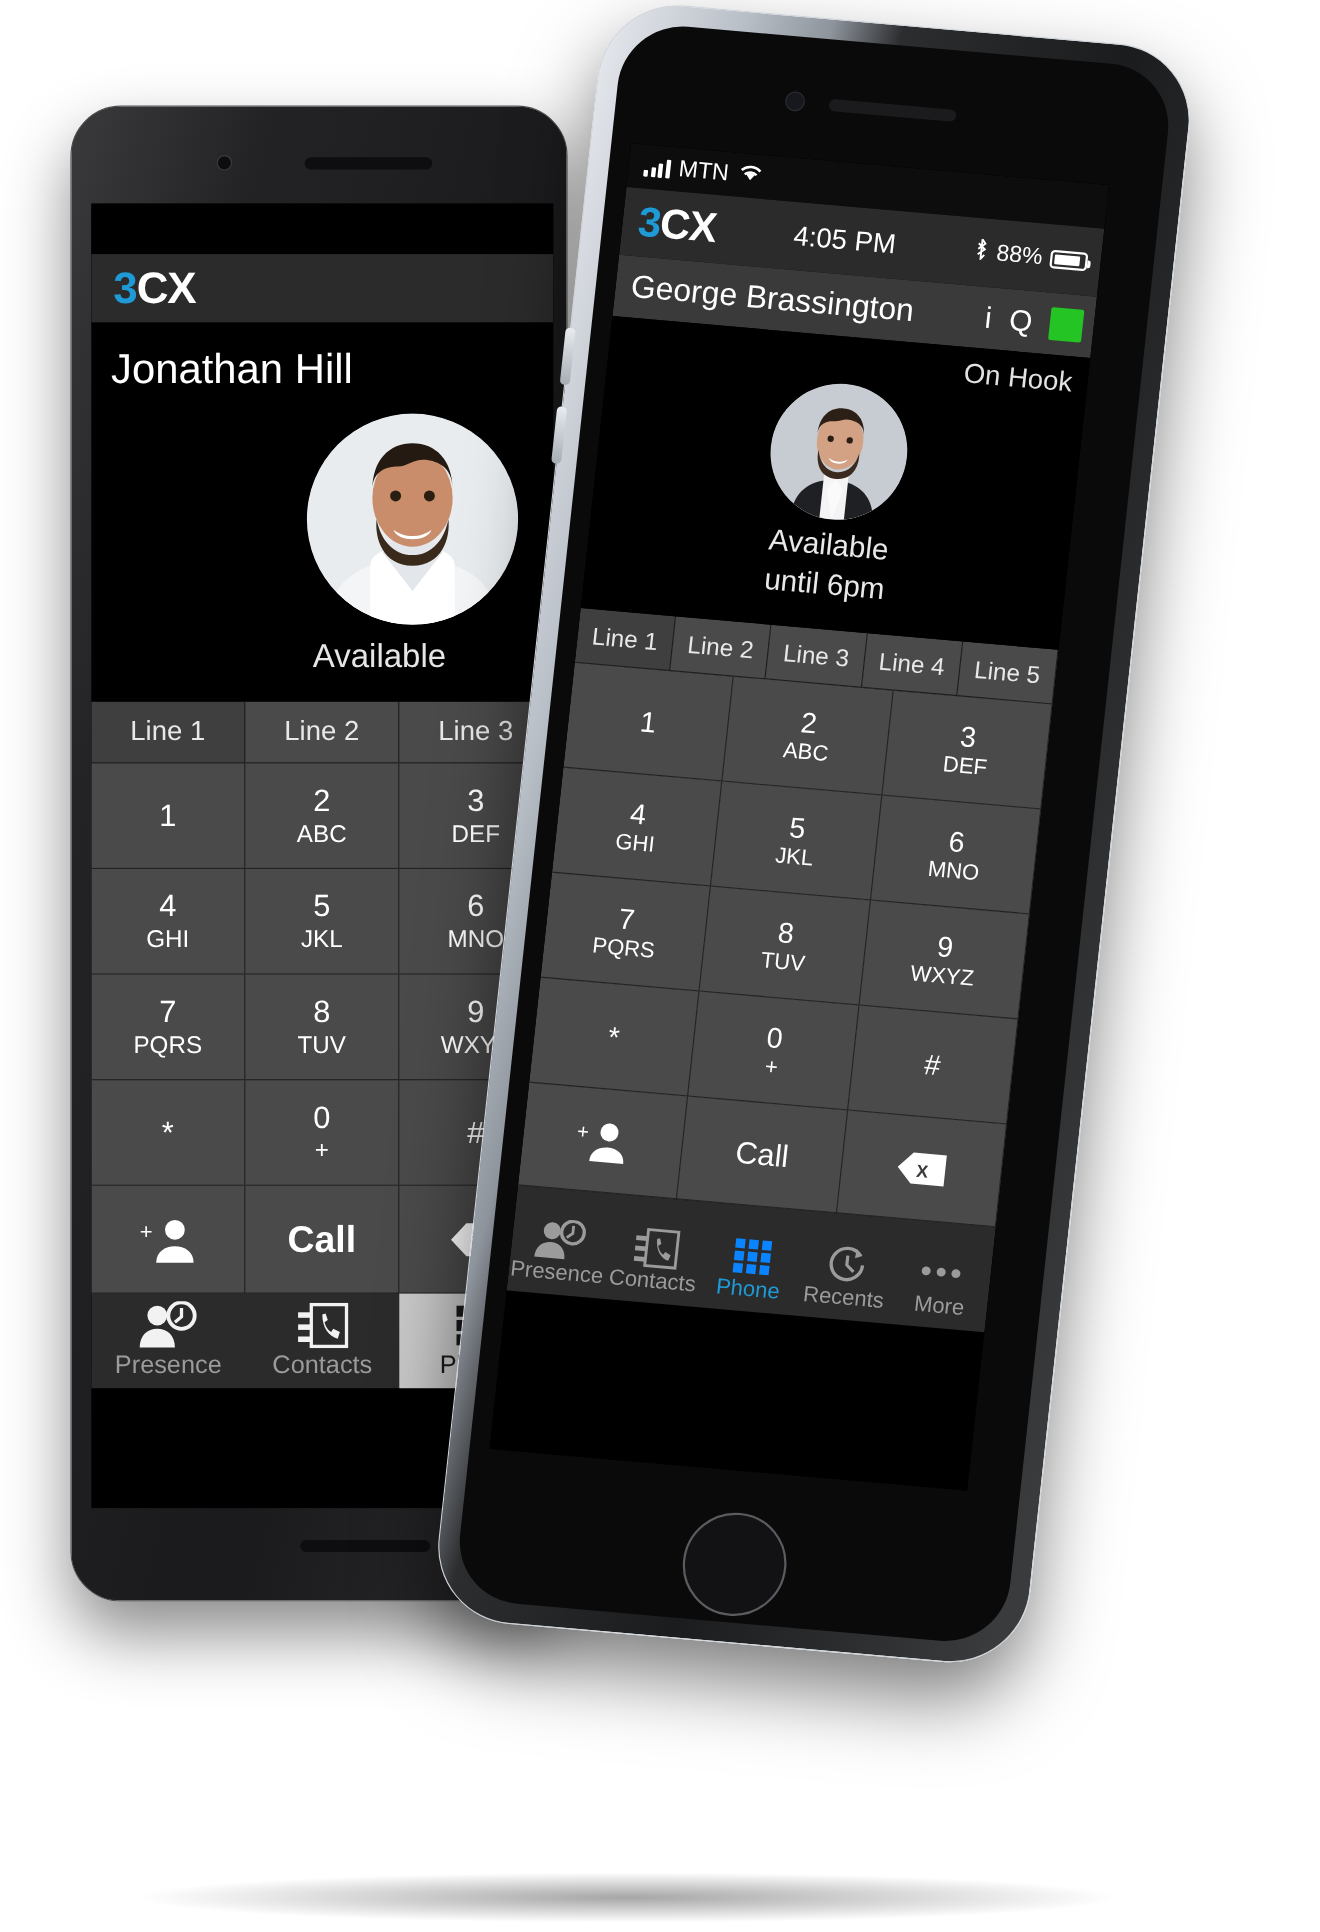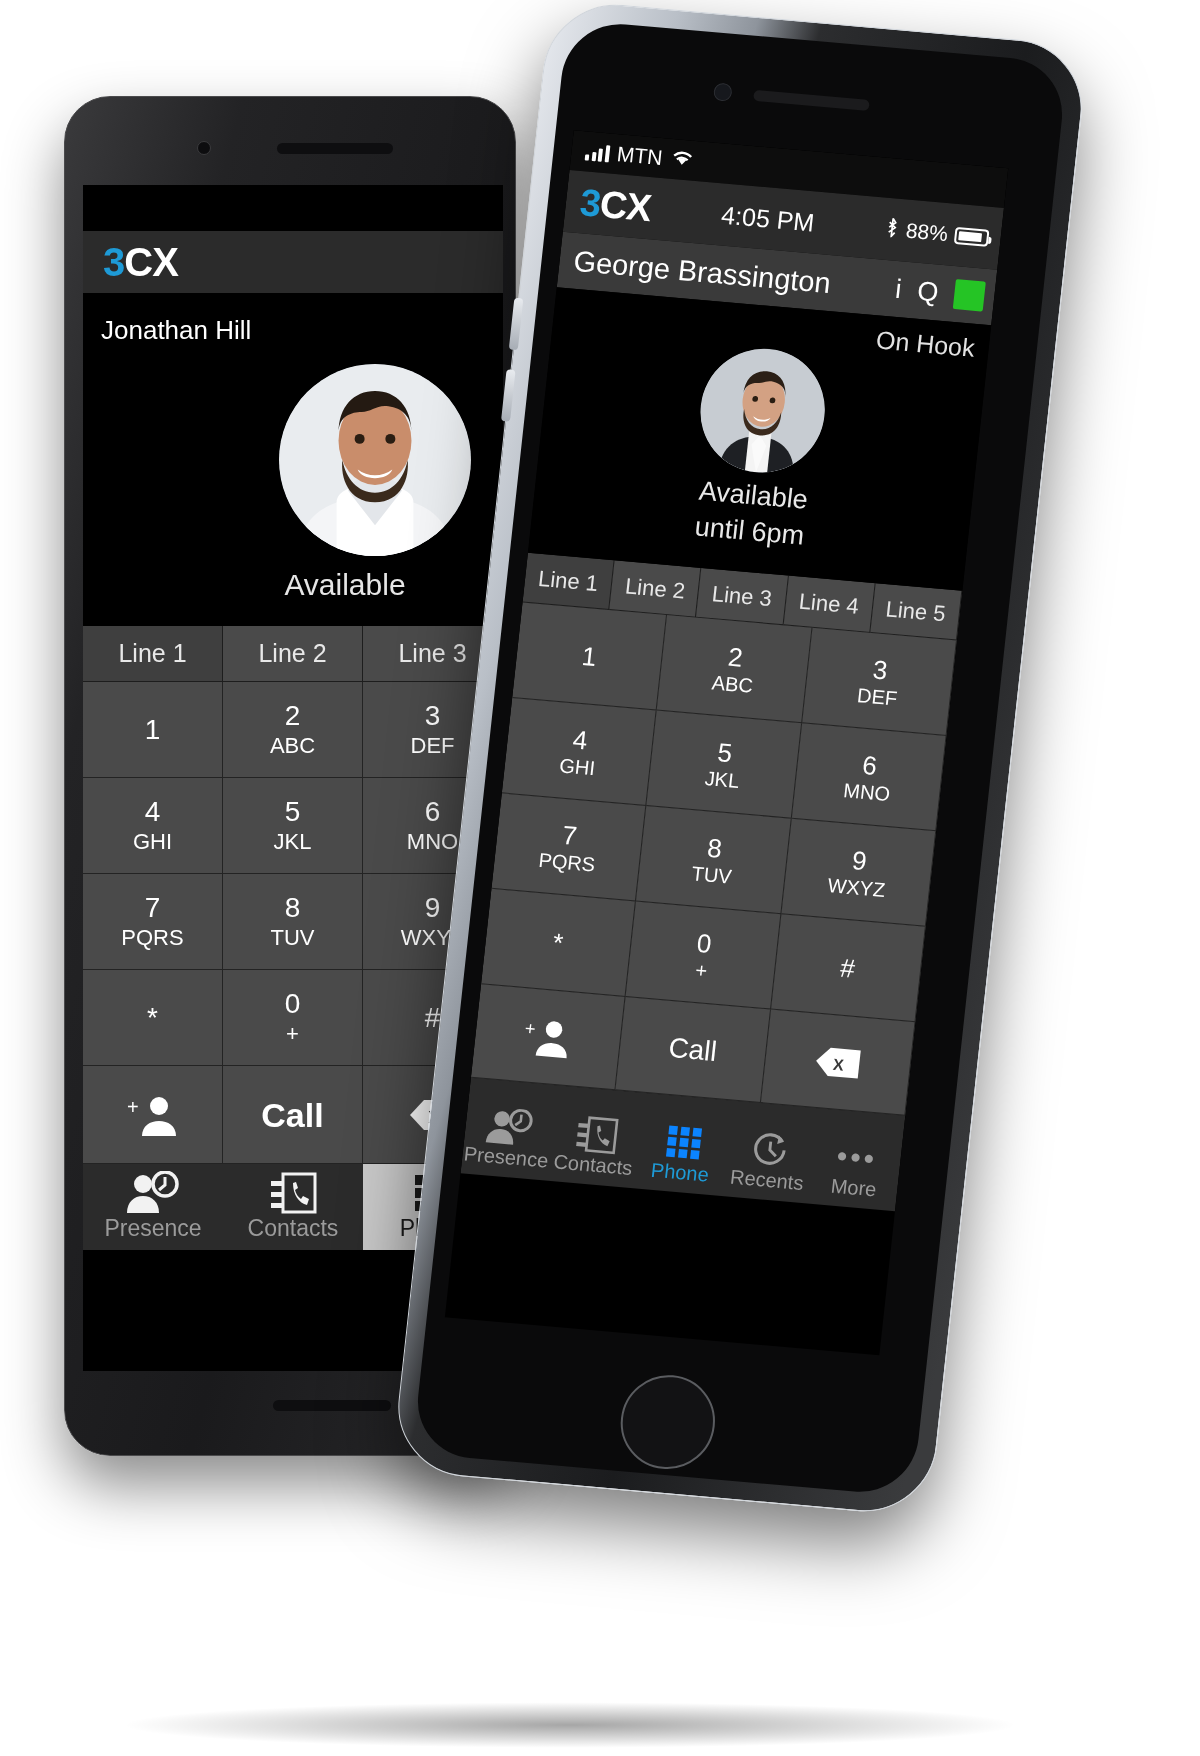--- a/index.html
+++ b/index.html
@@ -54,21 +54,21 @@
   #lp-bottom-grill { position:absolute; left:208px; bottom:44px; width:118px; height:11px;
      border-radius:6px; background:#0e0e10; }
   #lp-btn1 { position:absolute; right:-4px; top:280px; width:8px; height:46px; border-radius:3px;
      background:linear-gradient(180deg,#dadee3,#9aa0a8); }
   #lp-btn2 { position:absolute; right:-4px; top:440px; width:8px; height:104px; border-radius:3px;
      background:linear-gradient(180deg,#dadee3,#9aa0a8); }
 
   #lp-statusstrip { height:46px; background:#000; }
   #lp-appbar { height:62px; padding-left:20px; }
   #lp-appbar .logo { font-size:40px; }
-  #lp-name { color:#fff; font-size:26px; padding:22px 0 0 18px; }
+  #lp-name { color:#fff; font-size:38px; padding:22px 0 0 18px; }
   #lp-presence { position:relative; height:280px; }
   #lp-avatar { position:absolute; left:196px; top:18px; width:192px; height:192px; }
   #lp-available { position:absolute; left:0; top:222px; width:100%; text-align:center;
      color:#e6e6e6; font-size:30px; padding-left:104px; }
   #lp-linebar .linetab { height:56px; font-size:25px; width:33.34%; }
   #lp-pad .key { height:96px; }
   #lp-pad .num { font-size:28px; }
   #lp-pad .alpha { font-size:22px; margin-top:5px; }
   #lp-actions { display:grid; grid-template-columns:repeat(3,1fr); }
   #lp-actions .key { height:98px; }

